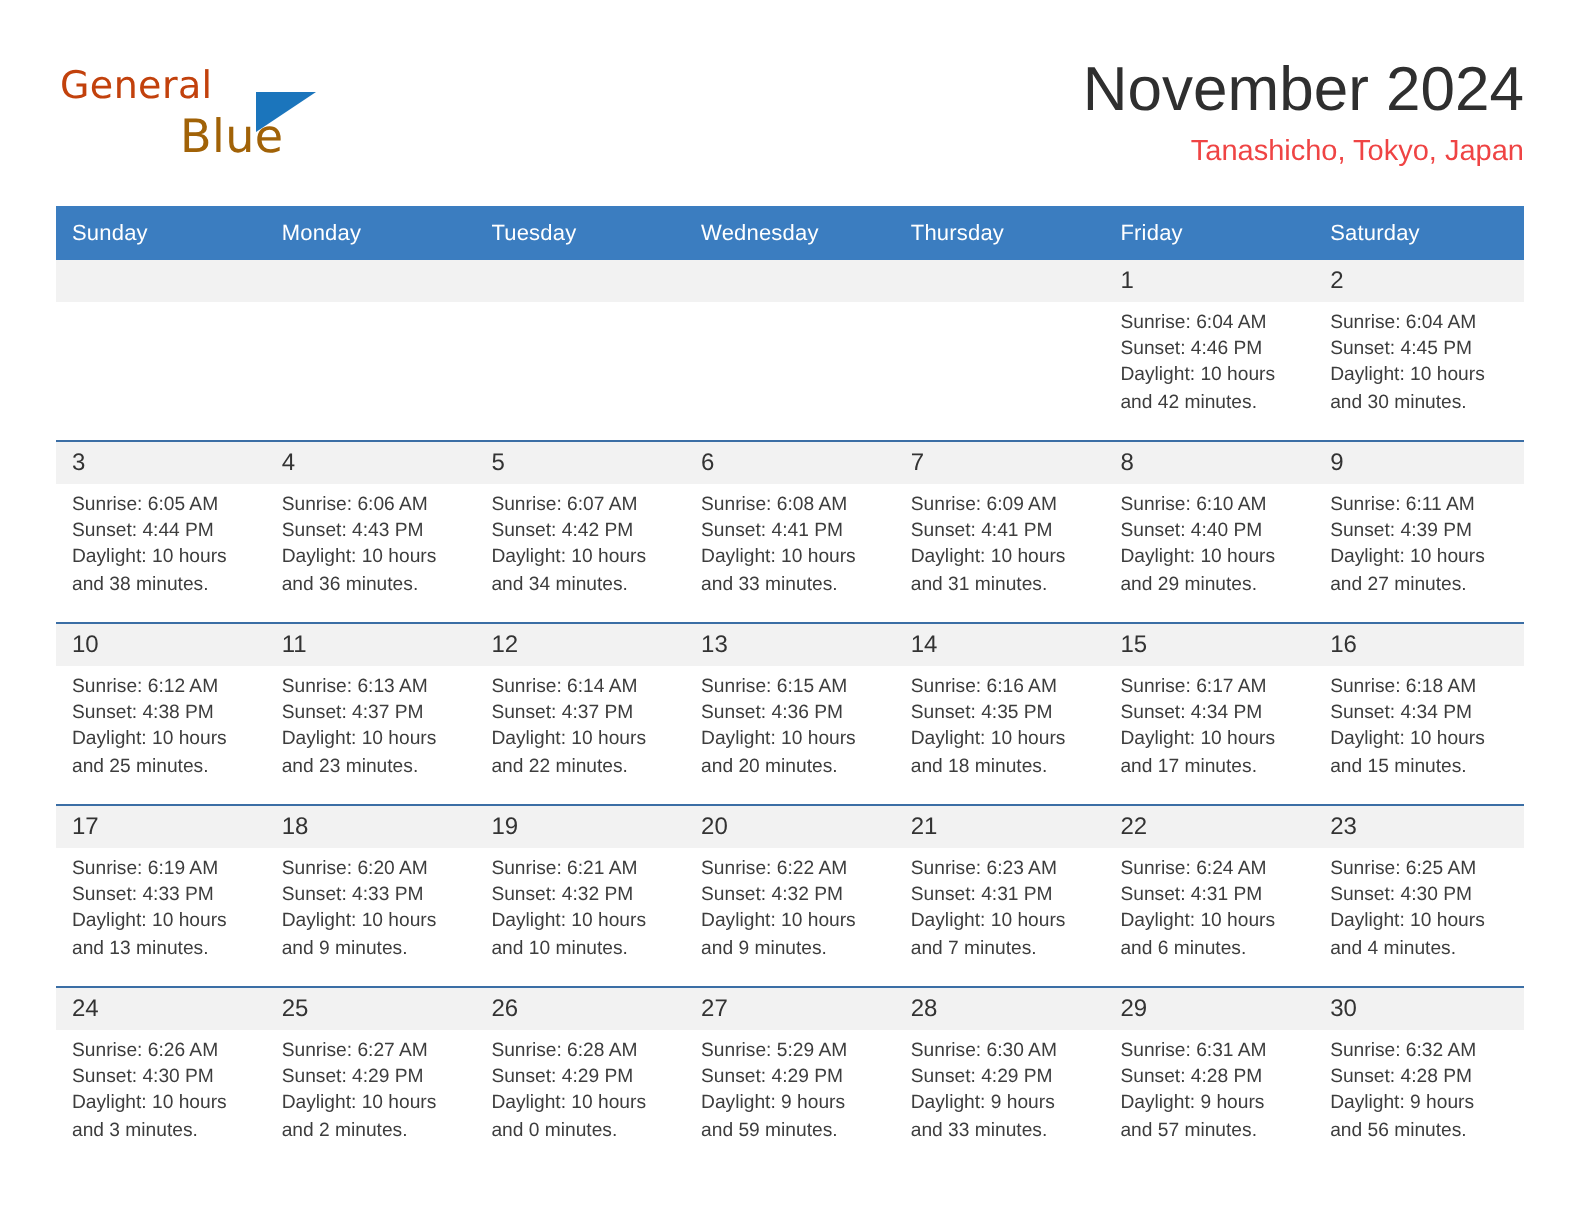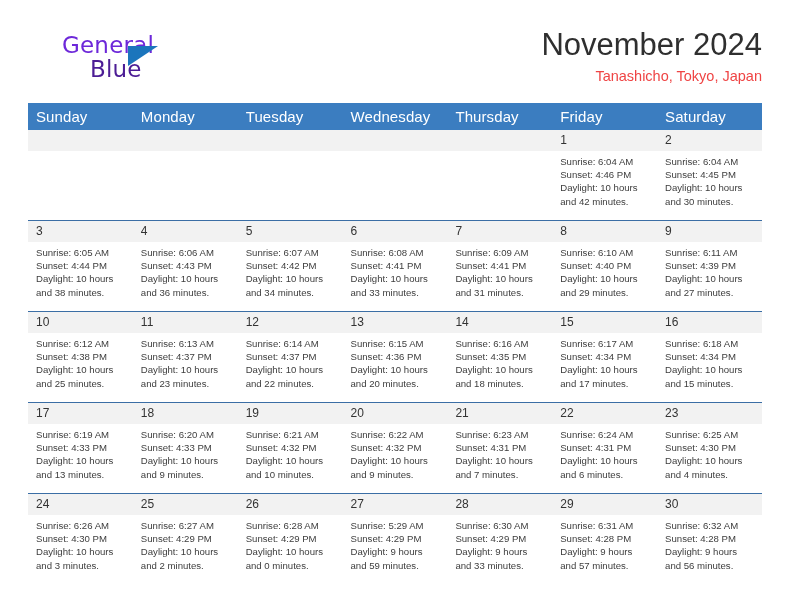--- a/index.html
+++ b/index.html
@@ -33,34 +33,33 @@
     position: absolute;
     left: 30px;
     top: 4px;
     width: 190px;
     height: 58px;
   }
   .logo-general {
     position: absolute;
     left: 0;
     top: 0;
-    font-size: 23px;
+    font-size: 19px;
     letter-spacing: 0.2px;
-    color: #6d28d9;
+    color: #c2410c;
     font-family: "DejaVu Sans", sans-serif;
     font-weight: 400;
-    margin-left: 32px;
   }
   .logo-blue {
     position: absolute;
     left: 60px;
     top: 24px;
     font-size: 23px;
     letter-spacing: 0.2px;
-    color: #4c1d95;
+    color: #a16207;
     font-family: "DejaVu Sans", sans-serif;
     font-weight: 400;
   }
   .logo-tri {
     position: absolute;
     left: 98px;
     top: 14px;
     width: 0;
     height: 0;
     border-top: 20px solid #1b75bc;
@@ -94,21 +93,21 @@
     position: absolute;
     left: 28px;
     top: 103px;
     width: 734px;
     border-collapse: collapse;
     table-layout: fixed;
   }
   .calendar th {
     background: #3b7dc0;
     color: #ffffff;
-    font-size: 15px;
+    font-size: 11px;
     font-weight: 400;
     text-align: left;
     padding: 5px 0 5px 8px;
     height: 17px;
     border: none;
     letter-spacing: 0.1px;
   }
   .calendar td {
     vertical-align: top;
     padding: 0;

